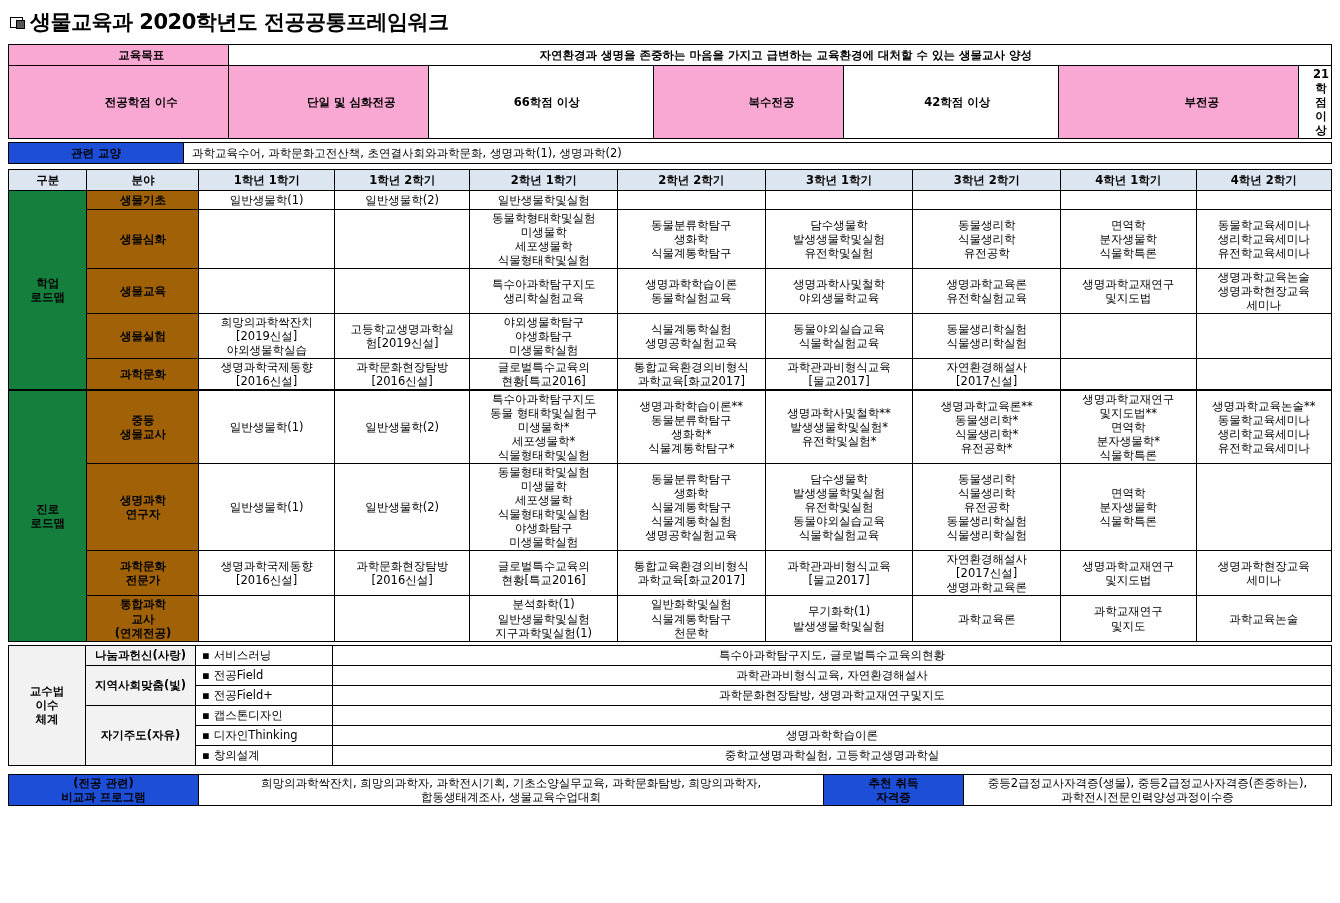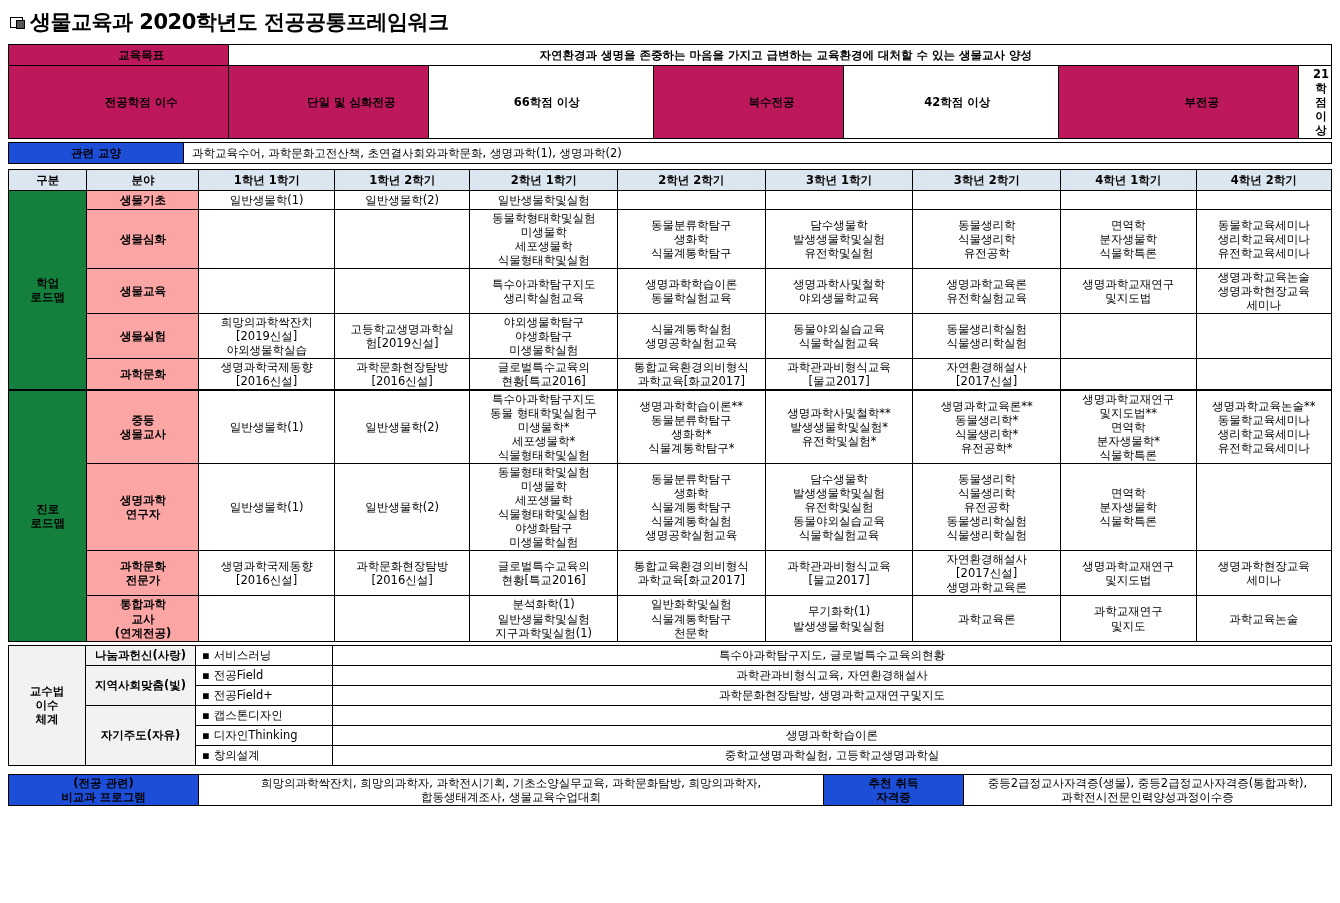--- a/index.html
+++ b/index.html
@@ -13,36 +13,36 @@
   }
   .page{padding:4px 8px 0 8px;box-sizing:border-box;width:1340px;}
   .title-row{display:flex;align-items:center;gap:6px;margin:4px 0 8px 2px;}
   .title-icon{width:14px;height:14px;position:relative;}
   .title-icon .b1{position:absolute;left:0;top:2px;width:11px;height:9px;border:1px solid #000;background:#fff;}
   .title-icon .b2{position:absolute;left:6px;top:5px;width:7px;height:7px;border:1px solid #000;background:#555;}
   .title-text{font-size:21px;font-weight:bold;letter-spacing:-0.5px;}
 
   table{border-collapse:collapse;}
   td,th{border:1px solid #000;padding:1px 2px;text-align:center;vertical-align:middle;font-size:11.5px;line-height:1.22;}
-  .blue{background:#be185d;font-weight:bold;padding-left:48px;}
+  .blue{background:#f9a8d4;font-weight:bold;padding-left:48px;}
   .greenhdr{background:#1d4ed8;font-weight:bold;}
   .lightgrey{background:#f2f2f2;font-weight:bold;}
   .white{background:#ffffff;}
   .bold{font-weight:bold;padding-left:14px;}
   .left{text-align:left;padding-left:8px;}
 
   
   .t-top{width:1324px;margin:0 0 3px 0;}
   .t-top td{height:18px;}
 
   
   .t-main{width:1324px;margin-bottom:3px;}
   .t-main td{height:16px;}
   .t-main .colhdr{background:#dce6f1;font-weight:bold;height:18px;}
-  .t-main .rowlbl{background:#fca5a5;font-weight:bold;}
+  .t-main .rowlbl{background:#a16207;font-weight:bold;}
   .t-main .sect{background:#15803d;font-weight:bold;}
   .cell{white-space:pre-line;}
   .strong-top{border-top:2px solid #000;}
 
   
   .t-tm{width:1324px;margin-bottom:8px;}
   .t-tm td{height:17px;}
   .bullet{text-align:left;padding-left:6px;}
   .bullet:before{content:"\25AA";margin-right:4px;}
 
@@ -340,19 +340,19 @@
 
   <table class="t-bot">
     <tbody>
         <tr>
       <td class="greenhdr note" style="width:185px">(전공 관련)
 비교과 프로그램</td>
       <td class="white note" style="width:620px">희망의과학싹잔치, 희망의과학자, 과학전시기획, 기초소양실무교육, 과학문화탐방, 희망의과학자,
 합동생태계조사, 생물교육수업대회</td>
       <td class="greenhdr note" style="width:135px">추천 취득
 자격증</td>
-      <td class="white note">중등2급정교사자격증(생물), 중등2급정교사자격증(통합과학),
+      <td class="white note">중등2급정교사자격증(생물), 중등2급정교사자격증(존중하는),
 과학전시전문인력양성과정이수증</td>
     </tr>
   </tbody>
     </table>
 
 </div>
 
 </body></html>

